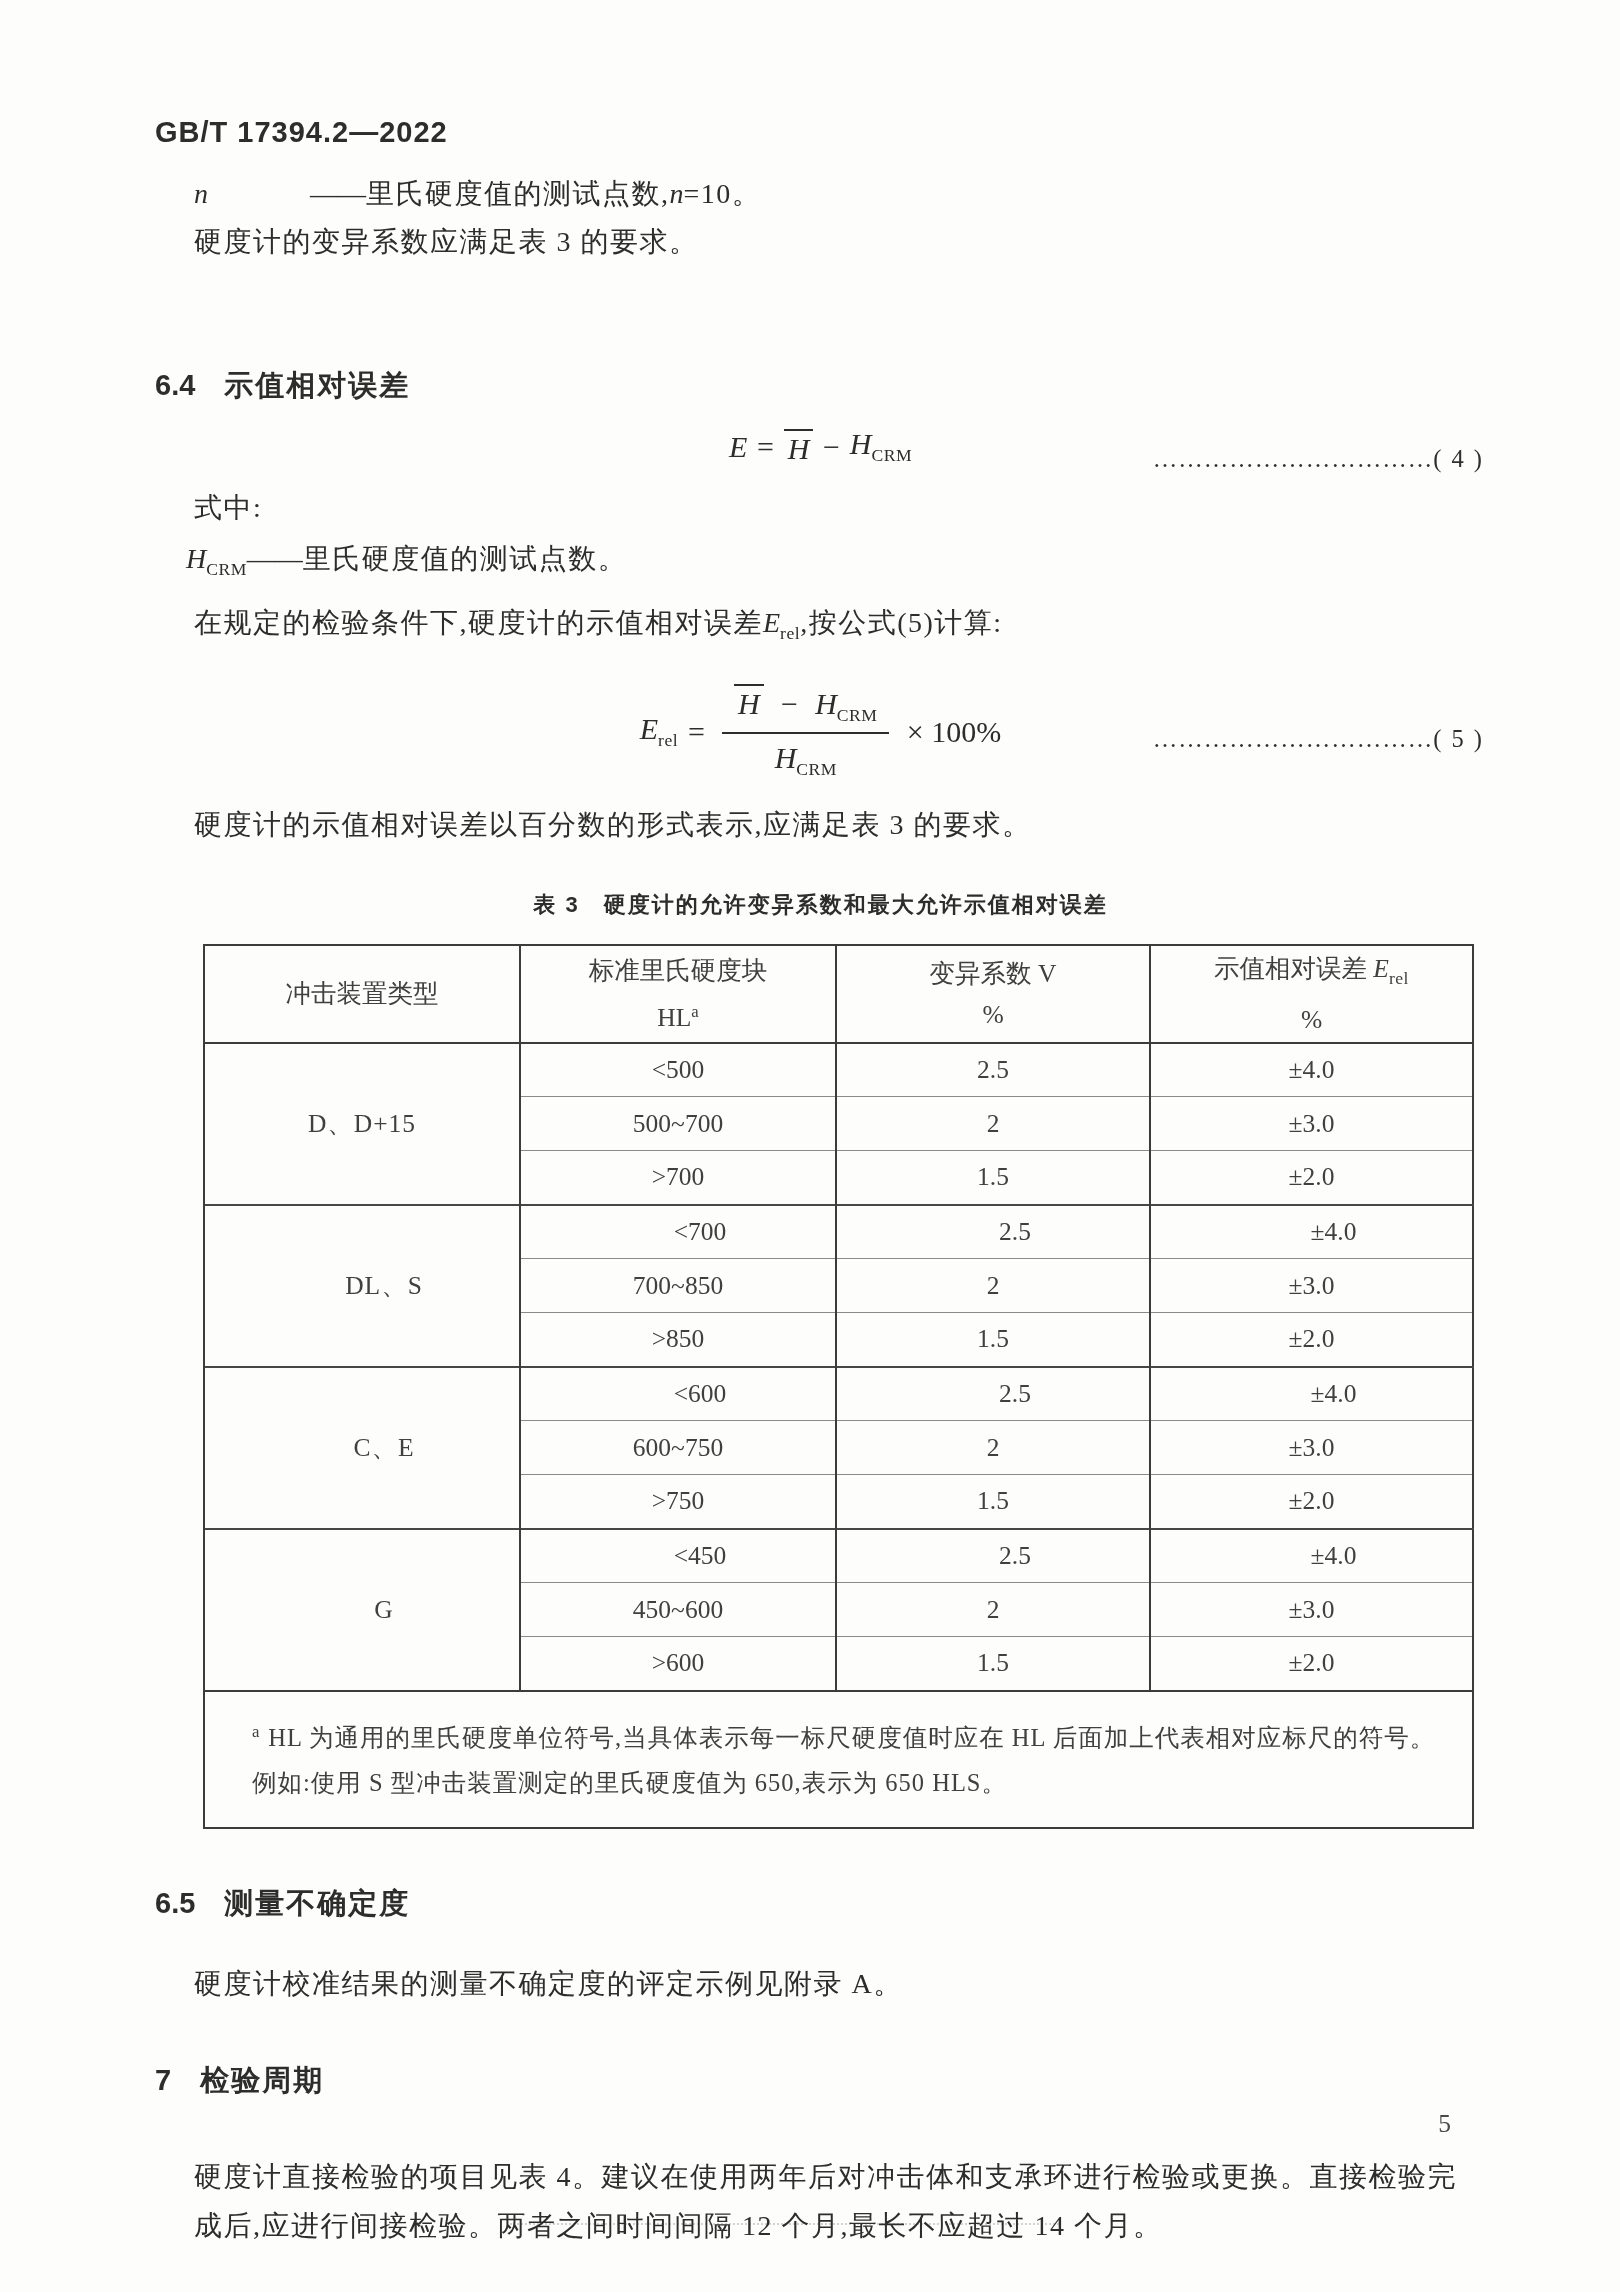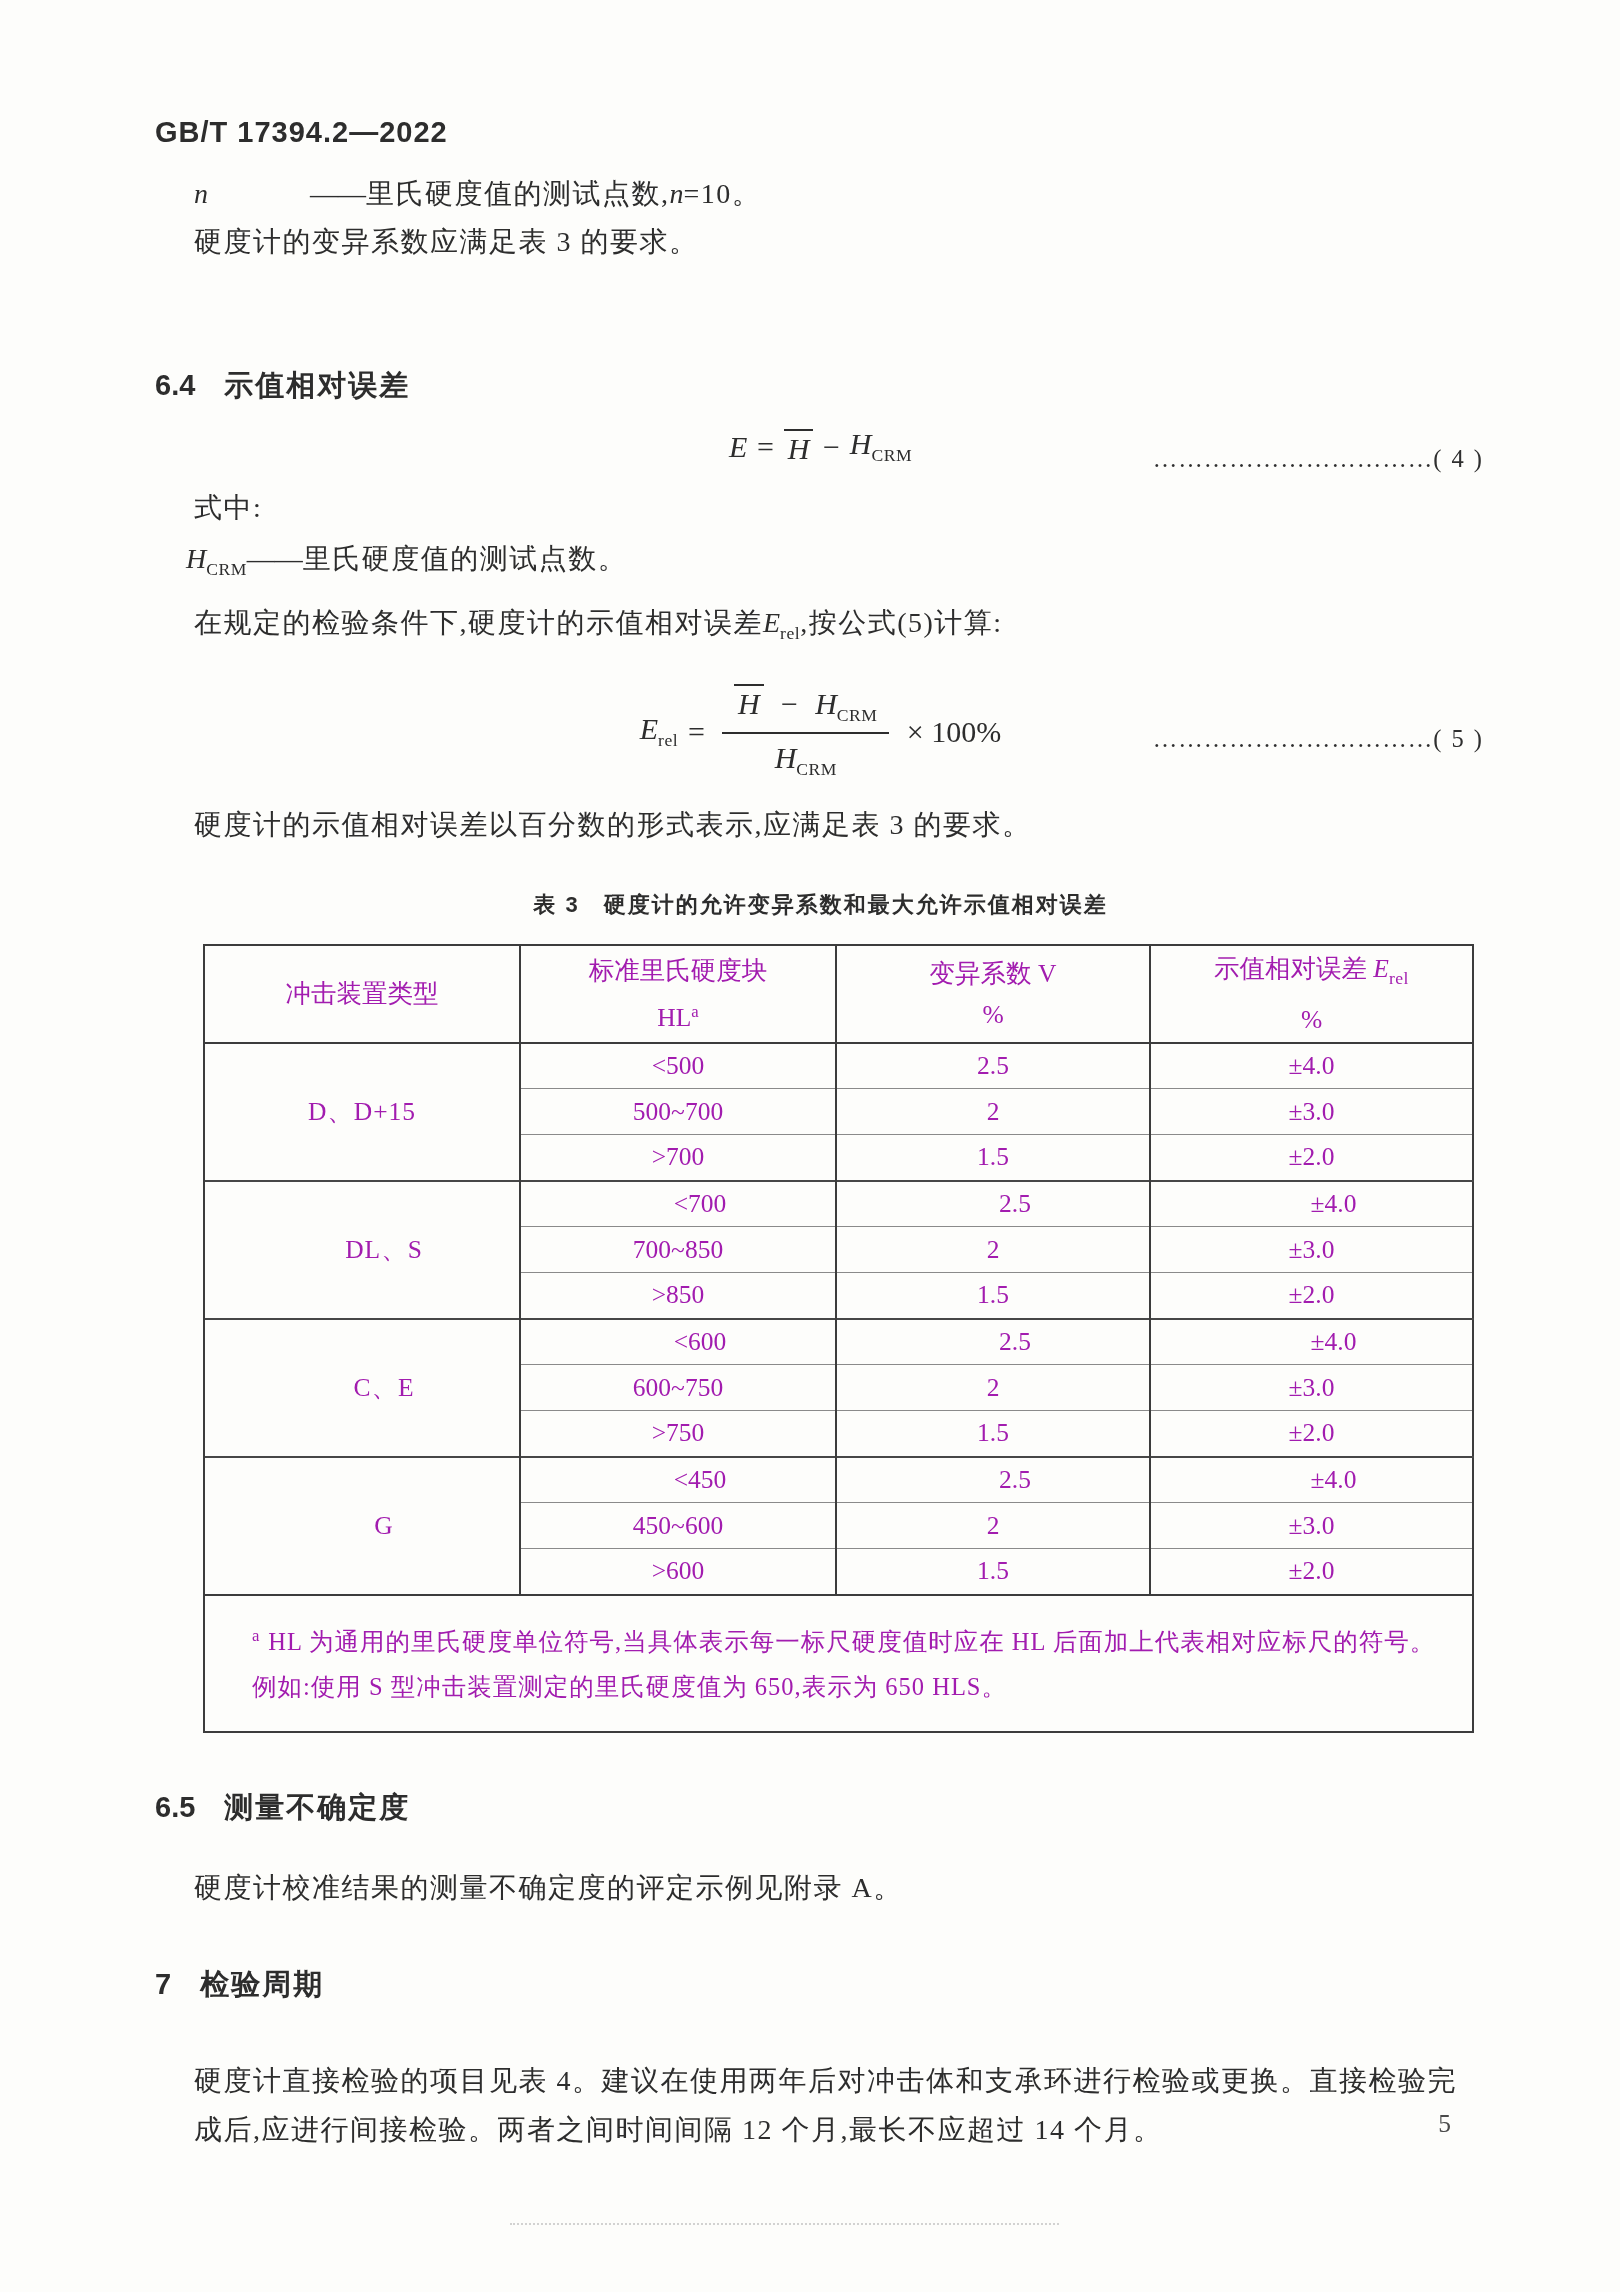--- a/index.html
+++ b/index.html
@@ -46,28 +46,28 @@
   .op { margin:0 9.8px; }
 
   .frac { display:inline-flex; flex-direction:column; align-items:center; vertical-align:middle; margin:0 7.8px; }
   .frac .num { padding:0 11.8px 6.9px 11.8px; border-bottom:2.5px solid #2d2d2d; line-height:1.1; }
   .frac .den { padding-top:6.9px; line-height:1.1; }
 
   .table-caption { text-align:center; font-family:"Liberation Sans","DejaVu Sans",sans-serif;
     font-weight:700; font-size:22px; letter-spacing:2px; }
 
   table.t3 { border-collapse:collapse; width:1268px; margin-left:48px; table-layout:fixed;
-    font-size:25.5px; color:#a21caf; }
+    font-size:25.5px; color:#404040; }
   table.t3 col.c1 { width:316px; } table.t3 col.c2 { width:316px; }
   table.t3 col.c3 { width:314px; } table.t3 col.c4 { width:323px; }
   table.t3 { border:2.9px solid #3c3c3c; }
   table.t3 th, table.t3 td { border-left:2px solid #3c3c3c; text-align:center; vertical-align:middle;
     font-weight:normal; }
   table.t3 thead th { height:98px; line-height:41px; border-bottom:2.9px solid #3c3c3c; }
-  table.t3 tbody td { height:46px; border-top:1.5px solid #8a8a8a; }
+  table.t3 tbody td { height:54px; border-top:1.5px solid #8a8a8a; }
   table.t3 tbody tr.group-start td { border-top:2.5px solid #474747;padding-left:44px; }
   table.t3 tbody td.gcell { letter-spacing:1px; }
   table.t3 tr.fnrow td { border-top:2.9px solid #3c3c3c; text-align:left; height:auto;
     padding:17.6px 29px 21.6px 47px; font-size:24.5px; line-height:45px; letter-spacing:1px; }
   .fn-sup { font-size:15.7px; vertical-align:9.8px; margin-right:7.8px; }
 
   .sec-gap-1 { margin-top:102px; }
   .page-number { position:absolute; right:169px; top:2109px; font-size:25.5px; color:#4a4a4a; }
   .scan-artifact { position:absolute; left:510px; top:2223px; width:549px;
     border-top:2.9px dotted rgba(60,60,60,0.22); }

